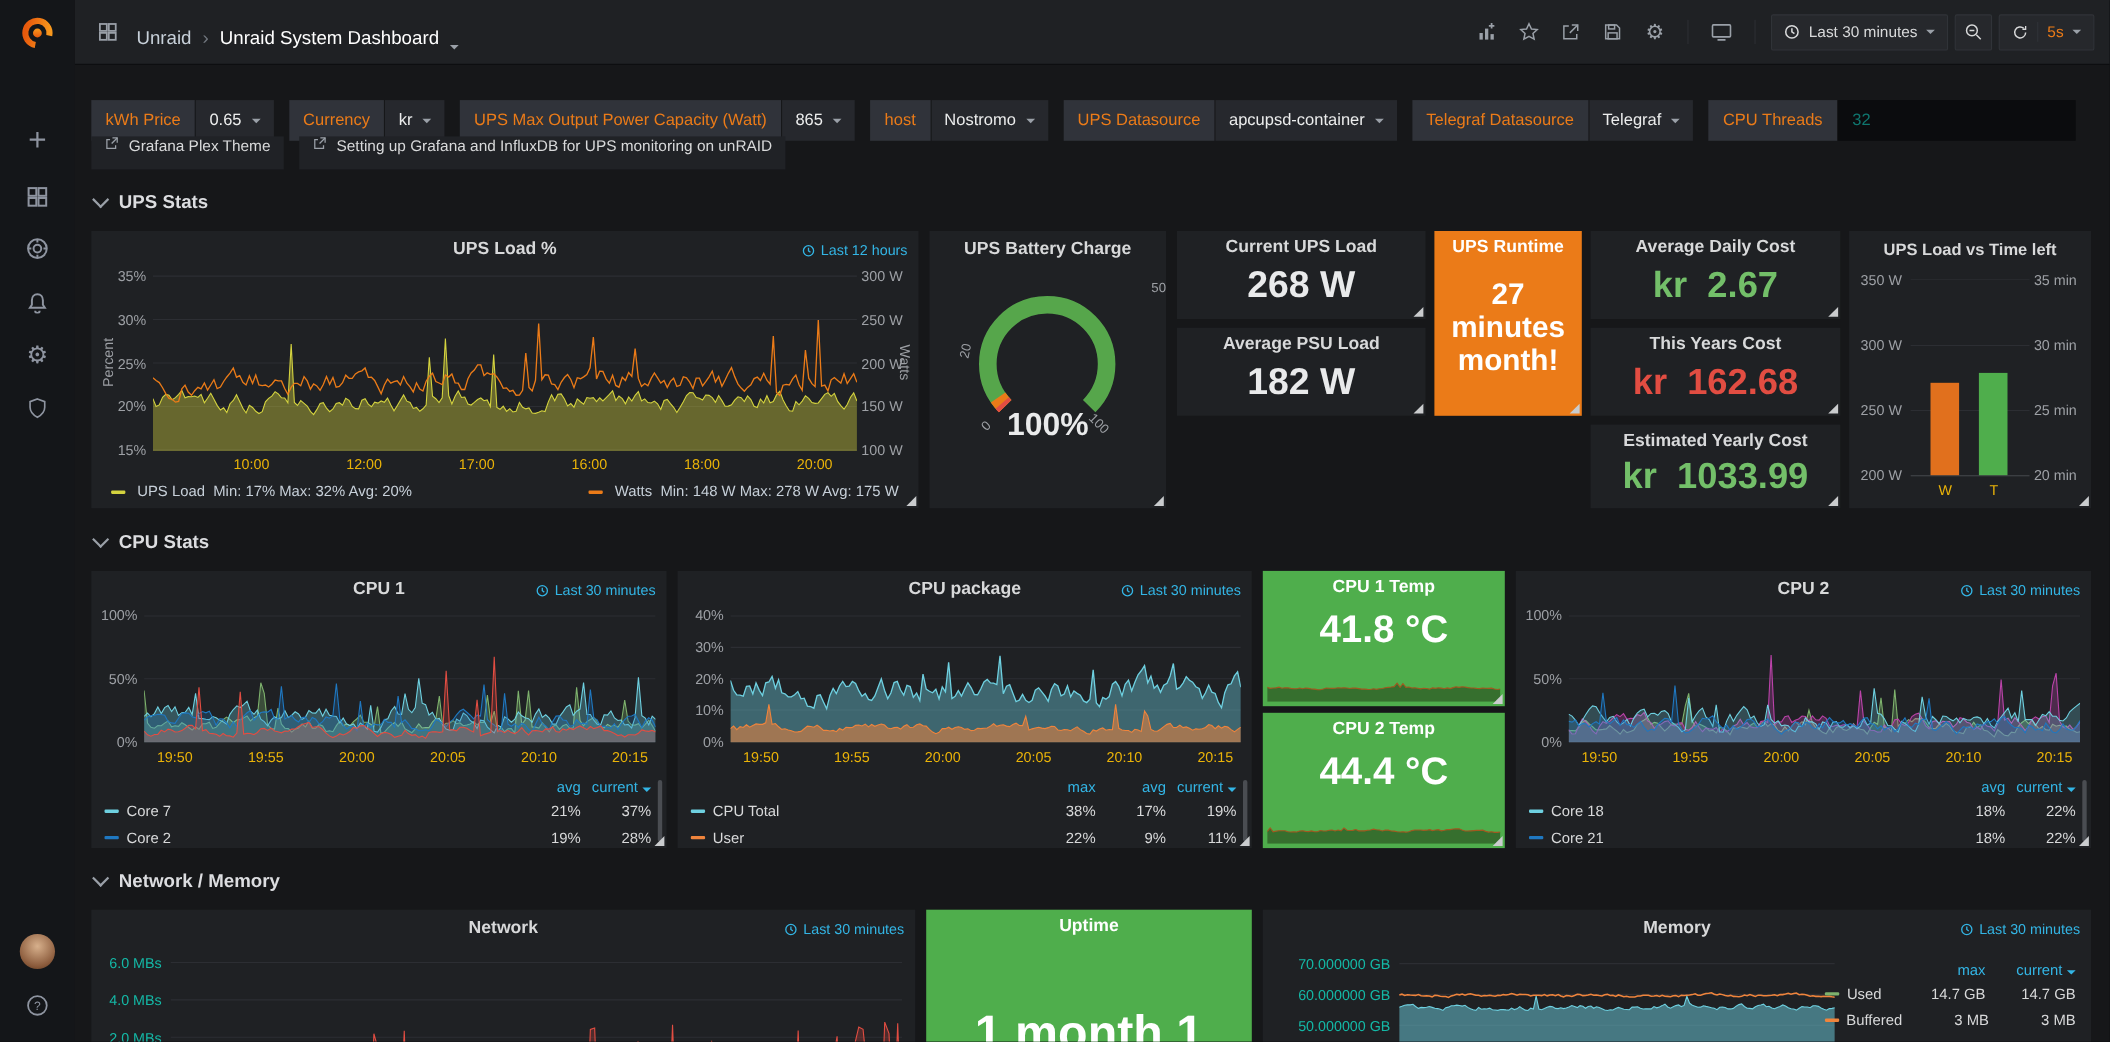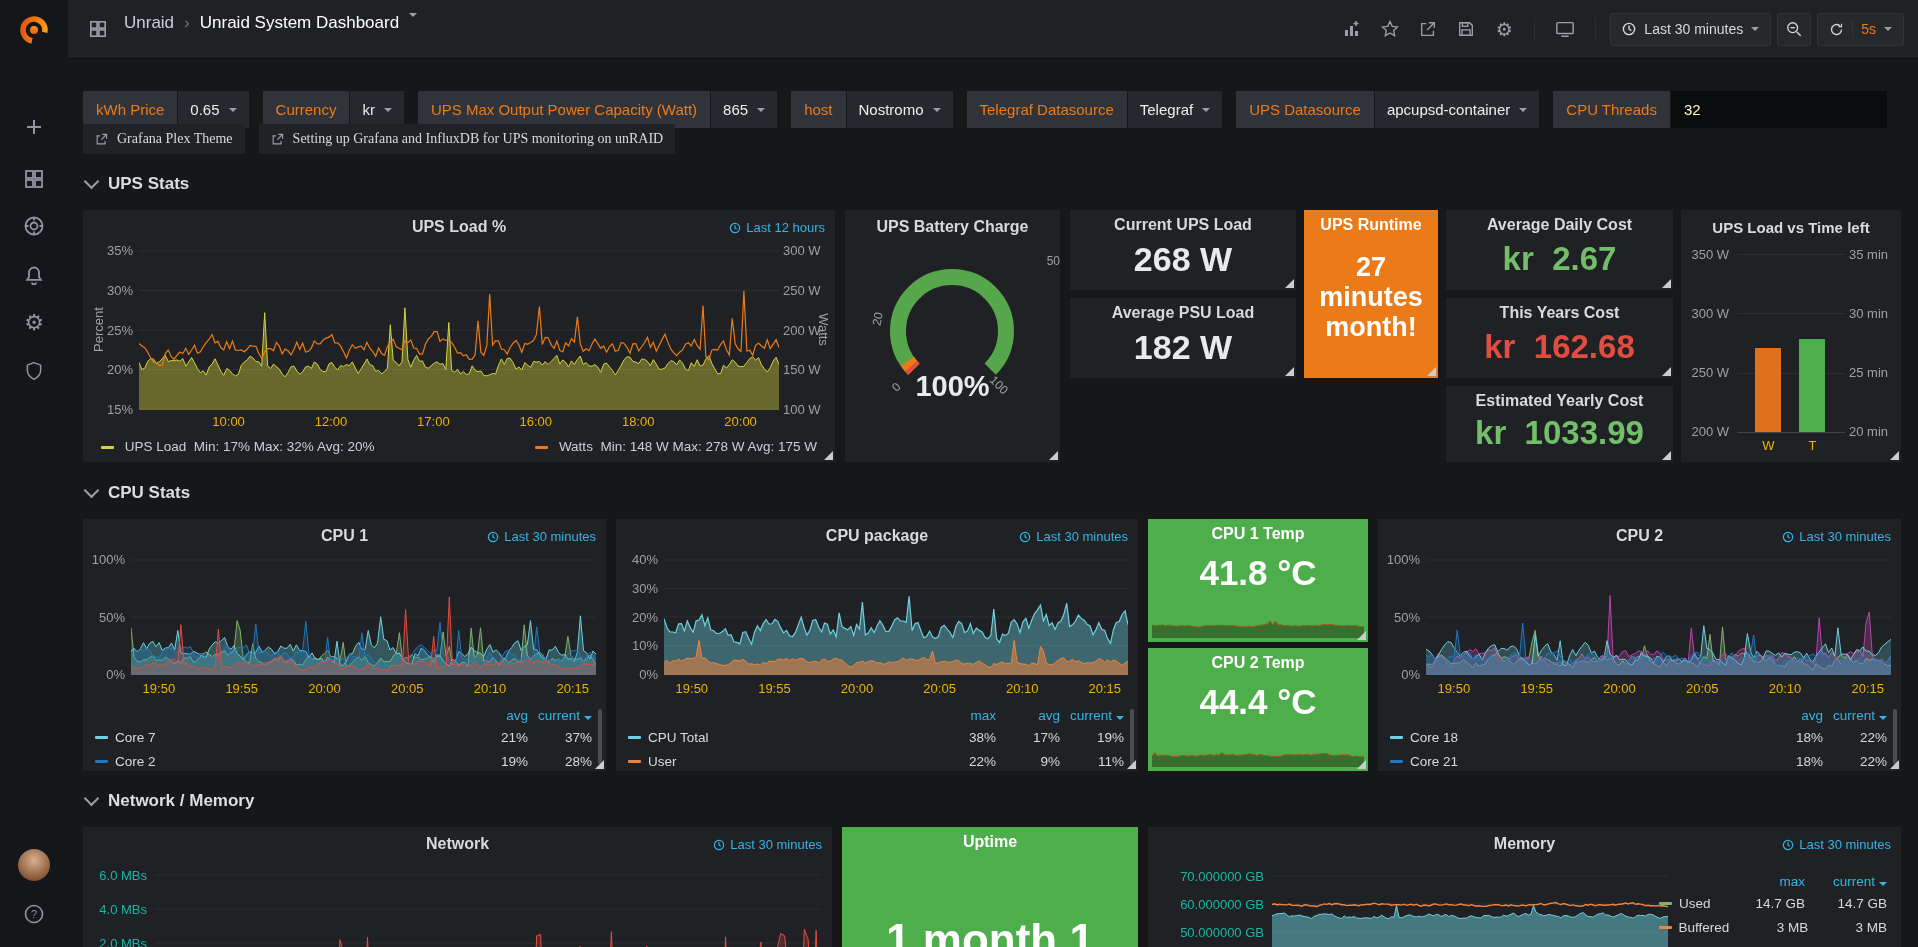--- a/index.html
+++ b/index.html
@@ -6,39 +6,39 @@
   .screen{position:relative;width:1918px;height:947px;overflow:hidden;background:#161719;
           font-family:"Liberation Sans",sans-serif;color:#d8d9da;}
   
   .sidebar{position:absolute;left:0;top:0;width:68px;height:100%;background:#141619;z-index:6;}
   .side-icon{position:absolute;left:0;width:68px;height:40px;display:flex;align-items:center;justify-content:center;color:#8e94a0;cursor:pointer;}
   .side-icon svg{display:block;}
   .avatar{width:32px;height:32px;border-radius:50%;background:radial-gradient(circle at 50% 35%,#d7b08c 0 40%,#8a5a3b 75%,#4e3categorized1f);background:radial-gradient(circle at 50% 35%,#d7b08c,#8a5a3b 70%,#503219);}
   
   .topnav{position:absolute;left:68px;right:0;top:0;height:58px;background:#1f2124;display:flex;align-items:center;
           padding:0 14px;box-sizing:border-box;z-index:5;box-shadow:0 1px 0 #0d0e10;}
-  .crumb{display:flex;align-items:flex-start;gap:10px;font-size:17px;}
+  .crumb{display:flex;align-items:flex-end;gap:10px;font-size:17px;}
   .crumb .root{color:#c7d0d9;cursor:pointer;}
   .crumb .sep{color:#70767e;}
   .crumb .cur{color:#ffffff;cursor:pointer;}
   .navright{margin-left:auto;display:flex;align-items:center;gap:6px;}
   .nav-btn{width:32px;height:32px;display:flex;align-items:center;justify-content:center;color:#9aa0a8;cursor:pointer;border-radius:2px;}
   .vsep{width:1px;height:22px;background:#2c2e33;margin:0 8px;}
   .pill-btn{height:33px;display:flex;align-items:center;gap:8px;background:#26282c;border:1px solid #303338;border-radius:2px;
             padding:0 11px;font-size:14px;color:#d8d9da;cursor:pointer;box-sizing:border-box;}
   .caret{width:0;height:0;border-left:4px solid transparent;border-right:4px solid transparent;border-top:4px solid #9aa0a8;display:inline-block;}
   .orange{color:#eb7b18;}
   
   .vars{position:absolute;left:83px;top:78px;display:flex;gap:14px;z-index:2;margin-top:13px;}
   .var{display:flex;height:37px;font-size:15px;cursor:pointer;}
   .var-label{background:#30333a;color:#eb7b18;display:flex;align-items:center;padding:0 13px;white-space:nowrap;}
   .var-value{background:#26282d;color:#eceded;display:flex;align-items:center;gap:9px;padding:0 12px;margin-left:1px;white-space:nowrap;}
-  .var-input{background:#0b0c0e;color:#fef9c3;display:flex;align-items:center;padding:0 13px;min-width:190px;margin-left:1px;}
+  .var-input{background:#0b0c0e;color:#0f766e;display:flex;align-items:center;padding:0 13px;min-width:190px;margin-left:1px;}
   .links{position:absolute;left:83px;top:124px;display:flex;gap:14px;z-index:2;}
-  .link-pill{height:30px;background:#202226;display:flex;align-items:center;gap:9px;padding:0 12px;font-size:14px;color:#d8d9da;cursor:pointer;font-family:Liberation Serif, serif;}
+  .link-pill{height:30px;background:#202226;display:flex;align-items:flex-start;gap:9px;padding:0 12px;font-size:14px;color:#d8d9da;cursor:pointer;}
   
   .row-head{position:absolute;display:flex;align-items:center;gap:11px;font-size:17px;font-weight:700;color:#dcdde0;cursor:pointer;z-index:2;}
   .chev{width:9px;height:9px;border-left:2px solid #9aa0a8;border-bottom:2px solid #9aa0a8;transform:rotate(-45deg);margin-top:-5px;}
   .panel{position:absolute;background:#1f2124;}
   .panel::after{content:"";position:absolute;right:2px;bottom:2px;border-left:9px solid transparent;border-bottom:9px solid #caccce;}
   .p-title{height:34px;display:flex;align-items:center;justify-content:center;font-size:16px;font-weight:700;color:#d8d9da;cursor:pointer;}
   .on-color .p-title,.on-color .stat-title,.on-color .stat-value{color:#fff;}
   .t-badge{position:absolute;top:10px;right:10px;display:flex;align-items:center;gap:5px;color:#33b5e5;font-size:13px;z-index:2;}
   .chart{position:absolute;cursor:crosshair;}
   .yt{position:absolute;display:flex;flex-direction:column;justify-content:space-between;font-size:13px;color:#9da0a5;}
@@ -231,30 +231,30 @@
         </span>
     </div>
     <div class="var">
       <span class="var-label">host</span>
       <span class="var-value">
           <span>Nostromo</span>
           <span class="caret"></span>
         </span>
     </div>
     <div class="var">
+      <span class="var-label">UPS Datasource</span>
+      <span class="var-value">
+          <span>apcupsd-container</span>
+          <span class="caret"></span>
+        </span>
+    </div>
+    <div class="var">
       <span class="var-label">Telegraf Datasource</span>
       <span class="var-value">
           <span>Telegraf</span>
-          <span class="caret"></span>
-        </span>
-    </div>
-    <div class="var">
-      <span class="var-label">UPS Datasource</span>
-      <span class="var-value">
-          <span>apcupsd-container</span>
           <span class="caret"></span>
         </span>
     </div>
     <div class="var">
       <span class="var-label">CPU Threads</span>
       <span class="var-input">32</span>
     </div>
   </div>
 
   <div class="links">

